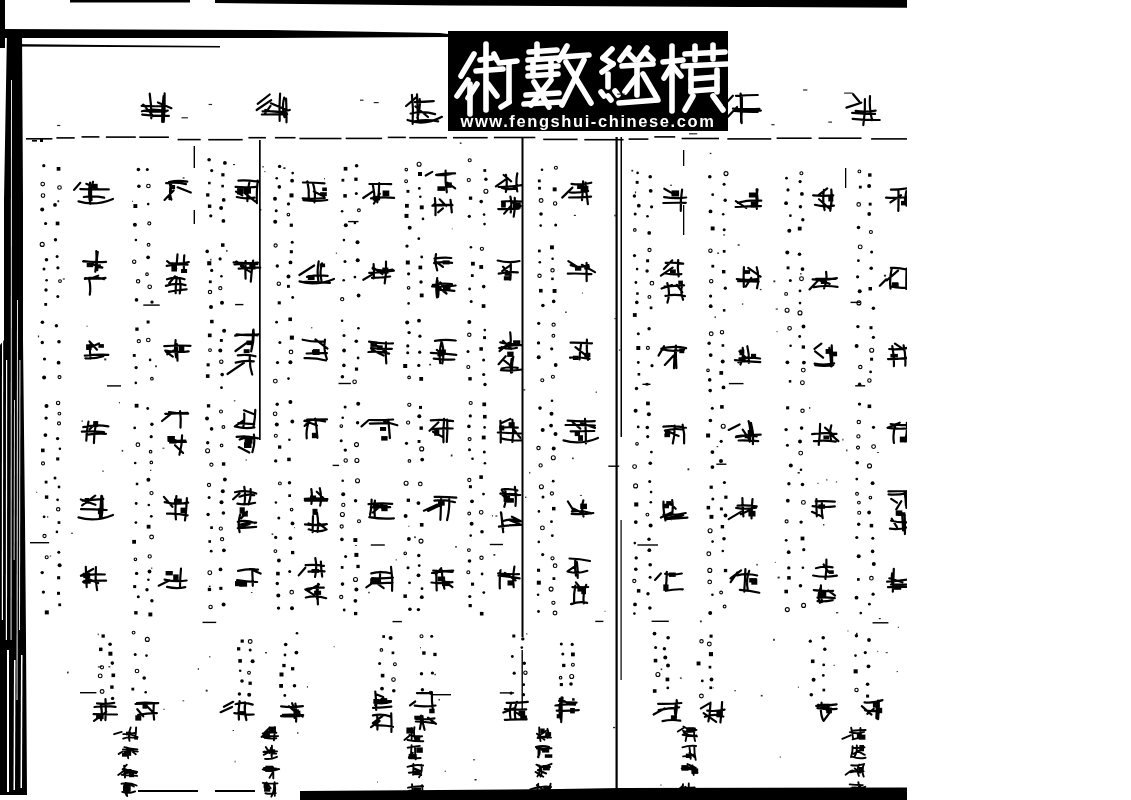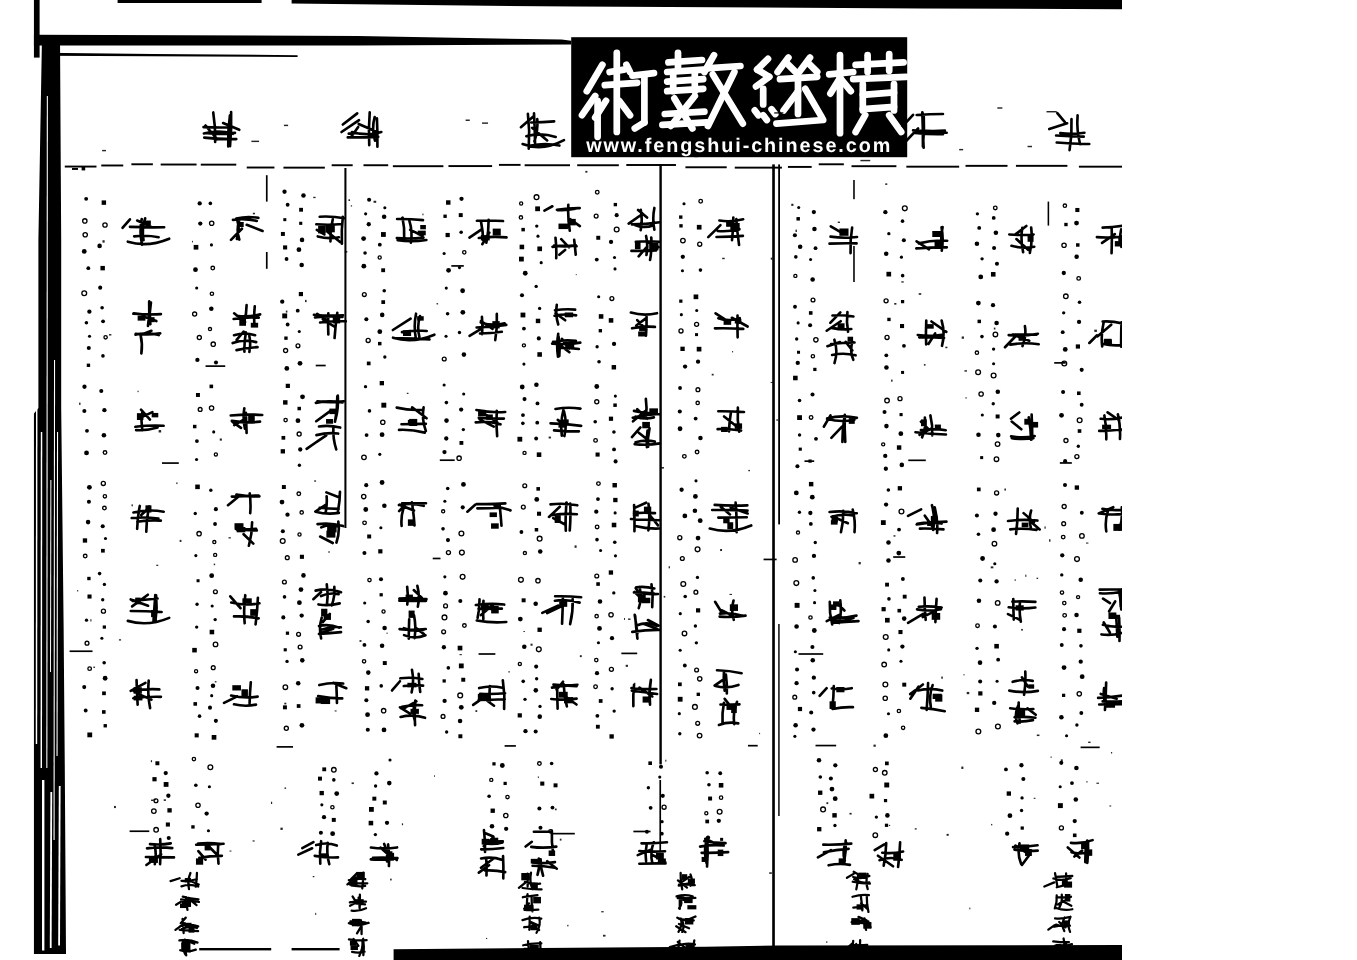--- a/index.html
+++ b/index.html
@@ -1,17 +1,17 @@
 <!DOCTYPE html>
 <html><head>
 <meta charset="utf-8">
 <title>scan</title>
 <style>
 html,body{margin:0;padding:0;background:#fff;}
-#page{position:relative;width:907px;height:800px;overflow:hidden;font-family:"Liberation Sans",sans-serif;margin-left:28px;}
+#page{position:relative;width:907px;height:800px;overflow:hidden;font-family:"Liberation Sans",sans-serif;}
 </style>
 </head>
 <body>
 <div id="page">
 <svg width="1131" height="800" viewBox="0 0 1131 800">
 
 <rect x="0" y="0" width="1131" height="800" fill="#ffffff"></rect>
 
 <path d="M215 0 L1066 0 L1066 8.5 L740 7 L450 5.5 L215 3 Z" fill="#000"></path>
 <path d="M1071 0 L1104 0 L1104 10 L1071 9 Z" fill="#000"></path>

